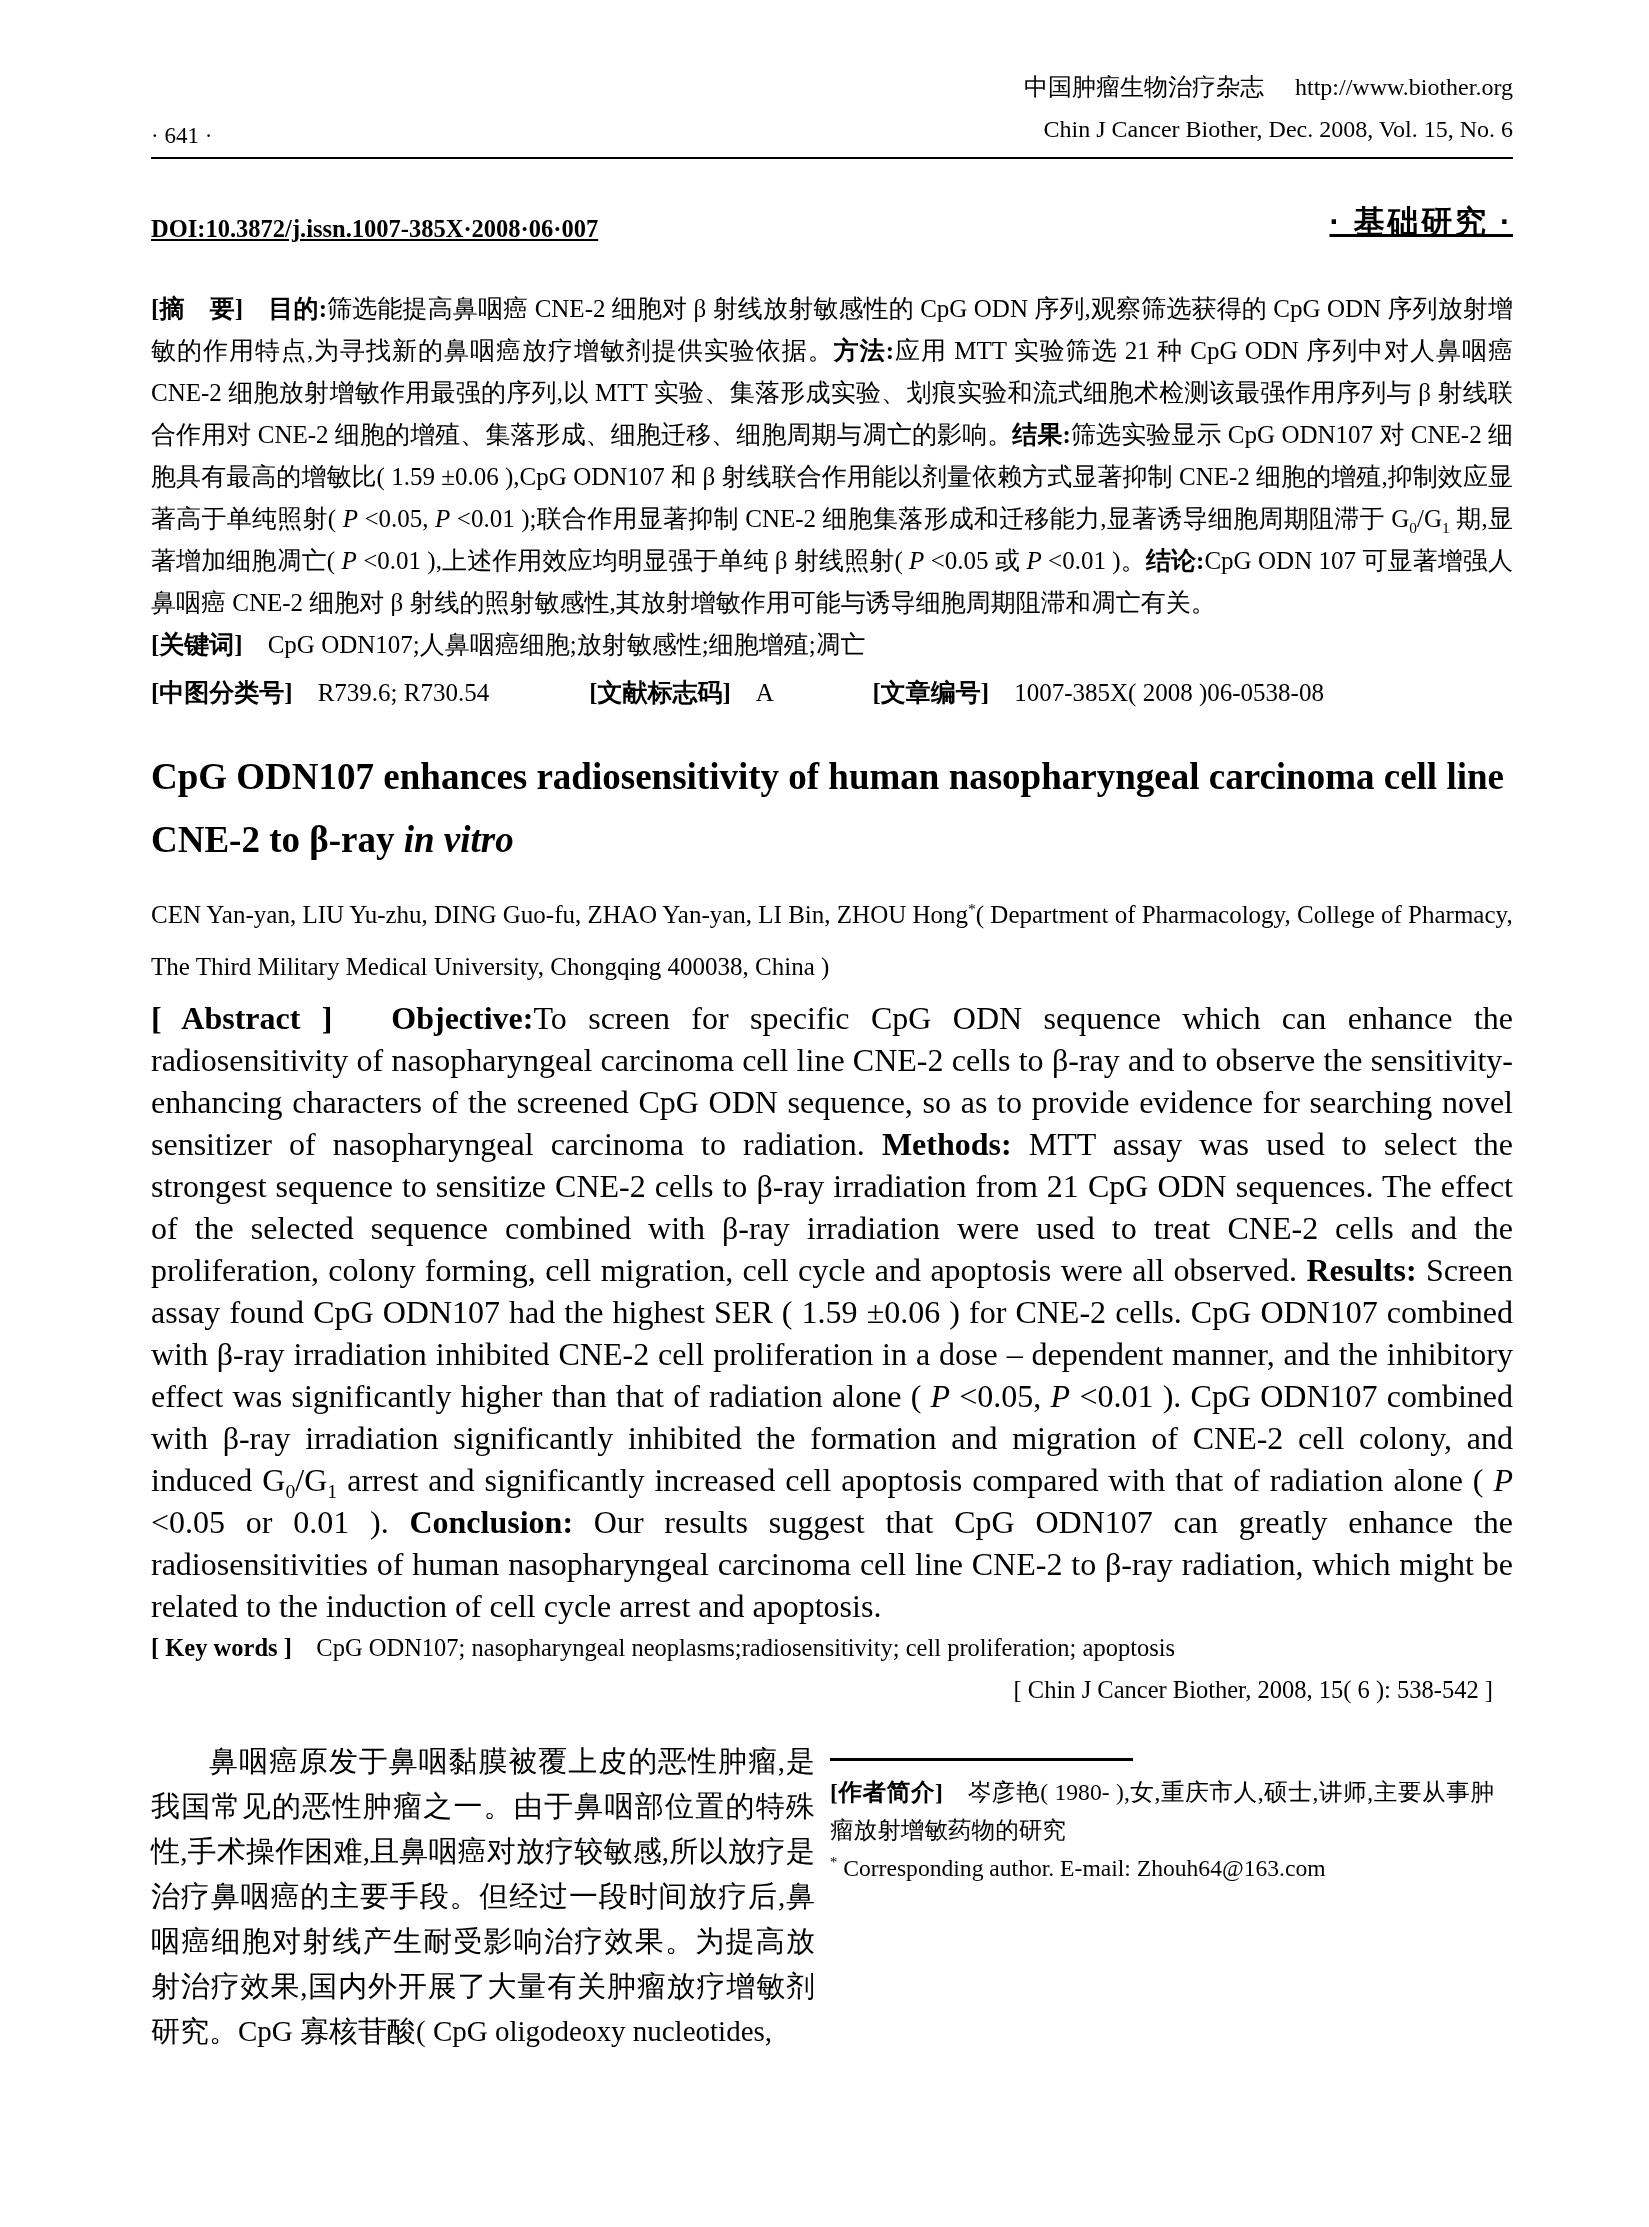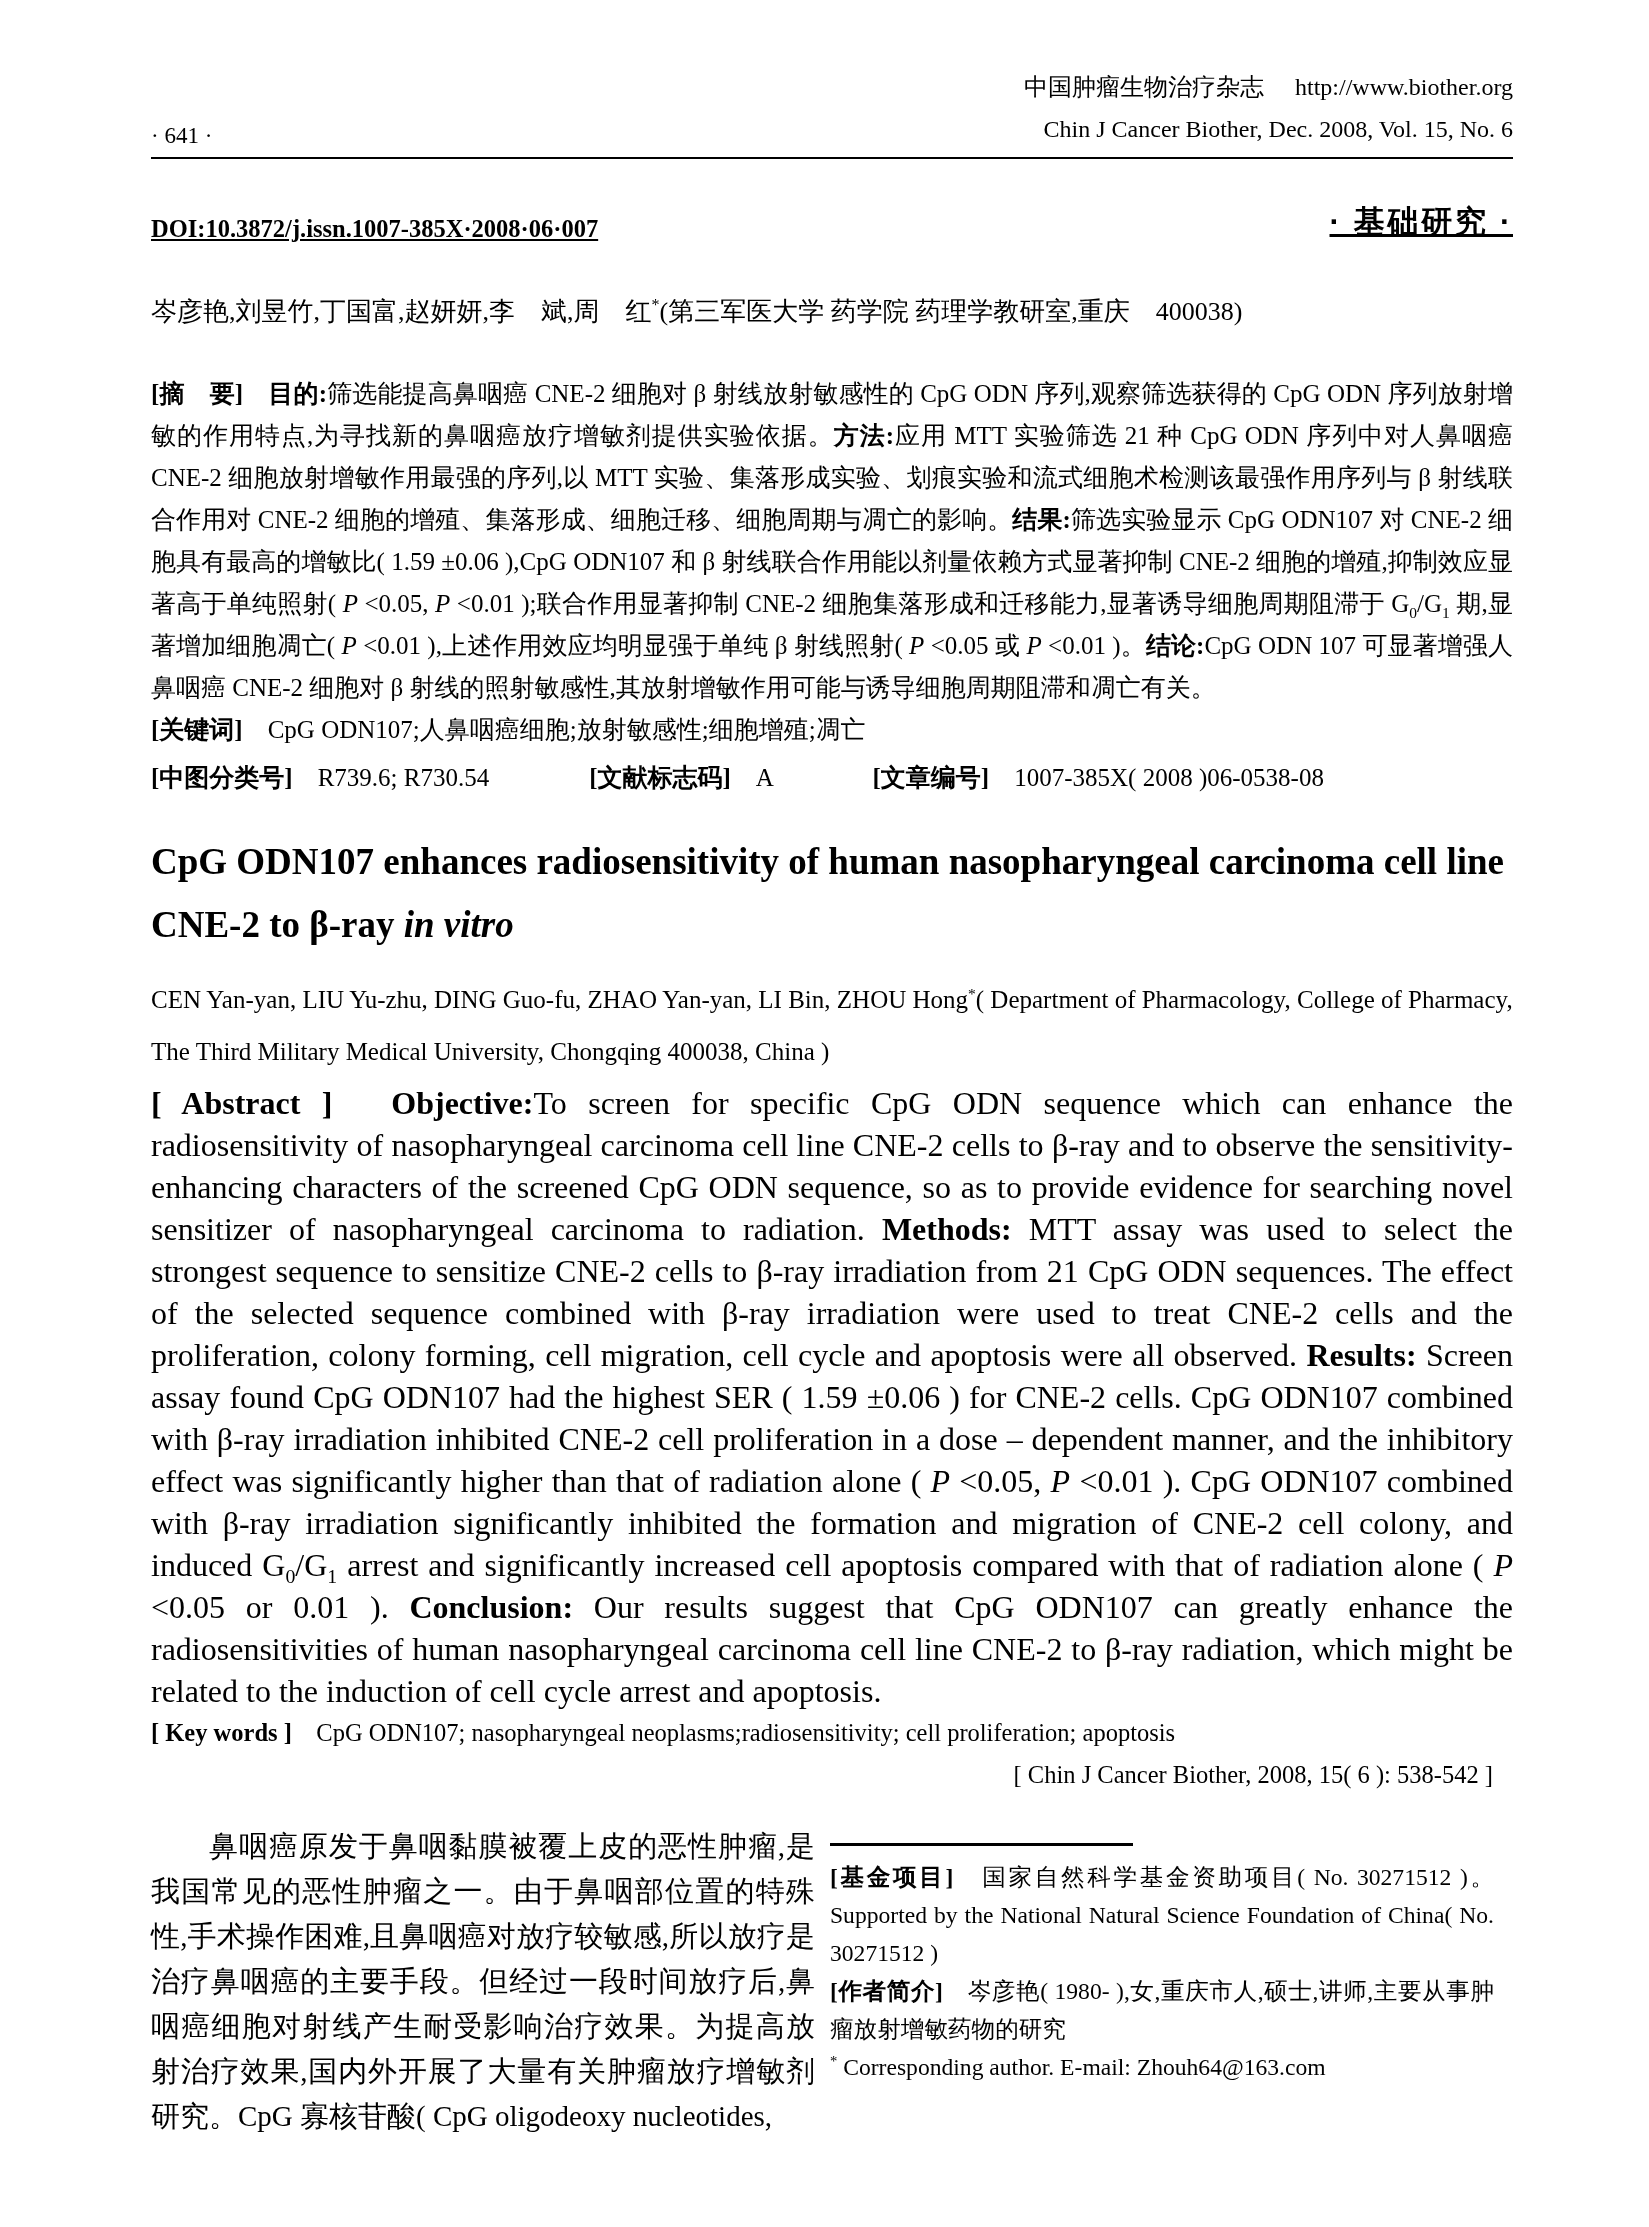--- a/index.html
+++ b/index.html
@@ -68,38 +68,36 @@
       <span>Chin J Cancer Biother, Dec. 2008, Vol. 15, No. 6</span>
     </span>
   </div>
   <div class="head-rule"></div>
 
   <div class="doi-row">
     <span class="doi">DOI:10.3872/j.issn.1007-385X·2008·06·007</span>
     <span class="section-tag">· 基础研究 ·</span>
   </div>
 
-  <p class="authors-cn"><span>岑彦艳,刘昱竹,丁国富,赵妍妍,李　斌,周　红</span><sup>*</sup><span>(第三军医大学 药学院 药理学教研室,重庆　400038)</span></p>
 
   <p class="abs-cn"><span class="b">[摘　要]　</span><span class="b">目的:</span><span>筛选能提高鼻咽癌 CNE-2 细胞对 β 射线放射敏感性的 CpG ODN 序列,观察筛选获得的 CpG ODN 序列放射增敏的作用特点,为寻找新的鼻咽癌放疗增敏剂提供实验依据。</span><span class="b">方法:</span><span>应用 MTT 实验筛选 21 种 CpG ODN 序列中对人鼻咽癌 CNE-2 细胞放射增敏作用最强的序列,以 MTT 实验、集落形成实验、划痕实验和流式细胞术检测该最强作用序列与 β 射线联合作用对 CNE-2 细胞的增殖、集落形成、细胞迁移、细胞周期与凋亡的影响。</span><span class="b">结果:</span><span>筛选实验显示 CpG ODN107 对 CNE-2 细胞具有最高的增敏比( 1.59 ±0.06 ),CpG ODN107 和 β 射线联合作用能以剂量依赖方式显著抑制 CNE-2 细胞的增殖,抑制效应显著高于单纯照射( </span><span class="i">P</span><span> &lt;0.05, </span><span class="i">P</span><span> &lt;0.01 );联合作用显著抑制 CNE-2 细胞集落形成和迁移能力,显著诱导细胞周期阻滞于 G</span><sub>0</sub><span>/G</span><sub>1</sub><span> 期,显著增加细胞凋亡( </span><span class="i">P</span><span> &lt;0.01 ),上述作用效应均明显强于单纯 β 射线照射( </span><span class="i">P</span><span> &lt;0.05 或 </span><span class="i">P</span><span> &lt;0.01 )。</span><span class="b">结论:</span><span>CpG ODN 107 可显著增强人鼻咽癌 CNE-2 细胞对 β 射线的照射敏感性,其放射增敏作用可能与诱导细胞周期阻滞和凋亡有关。</span></p>
   <p class="kw-cn"><span class="b">[关键词]　</span><span>CpG ODN107;人鼻咽癌细胞;放射敏感性;细胞增殖;凋亡</span></p>
   <p class="cls"><span class="b">[中图分类号]　</span><span>R739.6; R730.54</span><span>　　　　</span><span class="b">[文献标志码]　</span><span>A</span><span>　　　　</span><span class="b">[文章编号]　</span><span>1007-385X( 2008 )06-0538-08</span></p>
 
   <h2 class="title-en"><span>CpG ODN107 enhances radiosensitivity of human nasopharyngeal carcinoma cell line CNE-2 to β-ray </span><span class="i">in vitro</span></h2>
   <p class="authors-en"><span>CEN Yan-yan, LIU Yu-zhu, DING Guo-fu, ZHAO Yan-yan, LI Bin, ZHOU Hong</span><sup>*</sup><span>( Department of Pharmacology, College of Pharmacy, The Third Military Medical University, Chongqing 400038, China )</span></p>
   <p class="abs-en"><span class="b">[ Abstract ]　</span><span class="b">Objective:</span><span>To screen for specific CpG ODN sequence which can enhance the radiosensitivity of nasopharyngeal carcinoma cell line CNE-2 cells to β-ray and to observe the sensitivity-enhancing characters of the screened CpG ODN sequence, so as to provide evidence for searching novel sensitizer of nasopharyngeal carcinoma to radiation. </span><span class="b">Methods:</span><span> MTT assay was used to select the strongest sequence to sensitize CNE-2 cells to β-ray irradiation from 21 CpG ODN sequences. The effect of the selected sequence combined with β-ray irradiation were used to treat CNE-2 cells and the proliferation, colony forming, cell migration, cell cycle and apoptosis were all observed. </span><span class="b">Results:</span><span> Screen assay found CpG ODN107 had the highest SER ( 1.59 ±0.06 ) for CNE-2 cells. CpG ODN107 combined with β-ray irradiation inhibited CNE-2 cell proliferation in a dose – dependent manner, and the inhibitory effect was significantly higher than that of radiation alone ( </span><span class="i">P</span><span> &lt;0.05, </span><span class="i">P</span><span> &lt;0.01 ). CpG ODN107 combined with β-ray irradiation significantly inhibited the formation and migration of CNE-2 cell colony, and induced G</span><sub>0</sub><span>/G</span><sub>1</sub><span> arrest and significantly increased cell apoptosis compared with that of radiation alone ( </span><span class="i">P</span><span> &lt;0.05 or 0.01 ). </span><span class="b">Conclusion:</span><span> Our results suggest that CpG ODN107 can greatly enhance the radiosensitivities of human nasopharyngeal carcinoma cell line CNE-2 to β-ray radiation, which might be related to the induction of cell cycle arrest and apoptosis.</span></p>
   <p class="kw-en"><span class="b">[ Key words ]　</span><span>CpG ODN107; nasopharyngeal neoplasms;radiosensitivity; cell proliferation; apoptosis</span></p>
   <p class="citation">[ Chin J Cancer Biother, 2008, 15( 6 ): 538-542 ]</p>
 
   <div class="columns">
     <div class="col">
       <p class="body-p indent">鼻咽癌原发于鼻咽黏膜被覆上皮的恶性肿瘤,是我国常见的恶性肿瘤之一。由于鼻咽部位置的特殊性,手术操作困难,且鼻咽癌对放疗较敏感,所以放疗是治疗鼻咽癌的主要手段。但经过一段时间放疗后,鼻咽癌细胞对射线产生耐受影响治疗效果。为提高放射治疗效果,国内外开展了大量有关肿瘤放疗增敏剂研究。CpG 寡核苷酸( CpG oligodeoxy nucleotides,</p>
     </div>
     <div class="col">
       <div class="fn-rule"></div>
-      <p class="fn"><span class="b">[基金项目]　</span><span>国家自然科学基金资助项目( No. 30271512 )。Supported by the National Natural Science Foundation of China( No. 30271512 )</span></p>
       <p class="fn"><span class="b">[作者简介]　</span><span>岑彦艳( 1980- ),女,重庆市人,硕士,讲师,主要从事肿瘤放射增敏药物的研究</span></p>
       <p class="fn"><sup>*</sup><span> Corresponding author. E-mail: Zhouh64@163.com</span></p>
     </div>
   </div>
 
 </div>
 
 
 </body></html>

